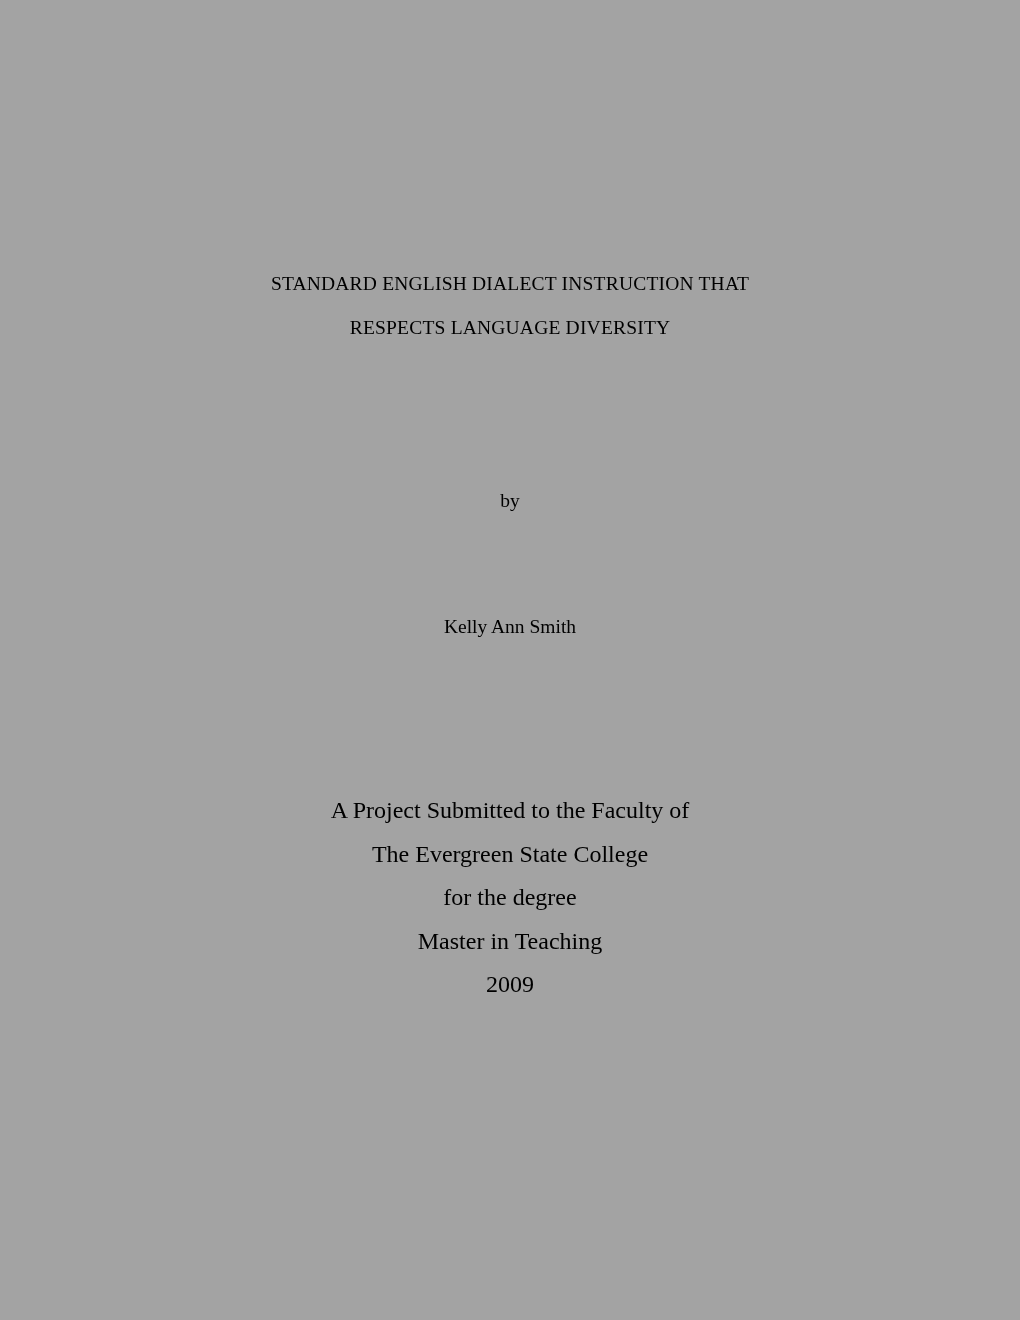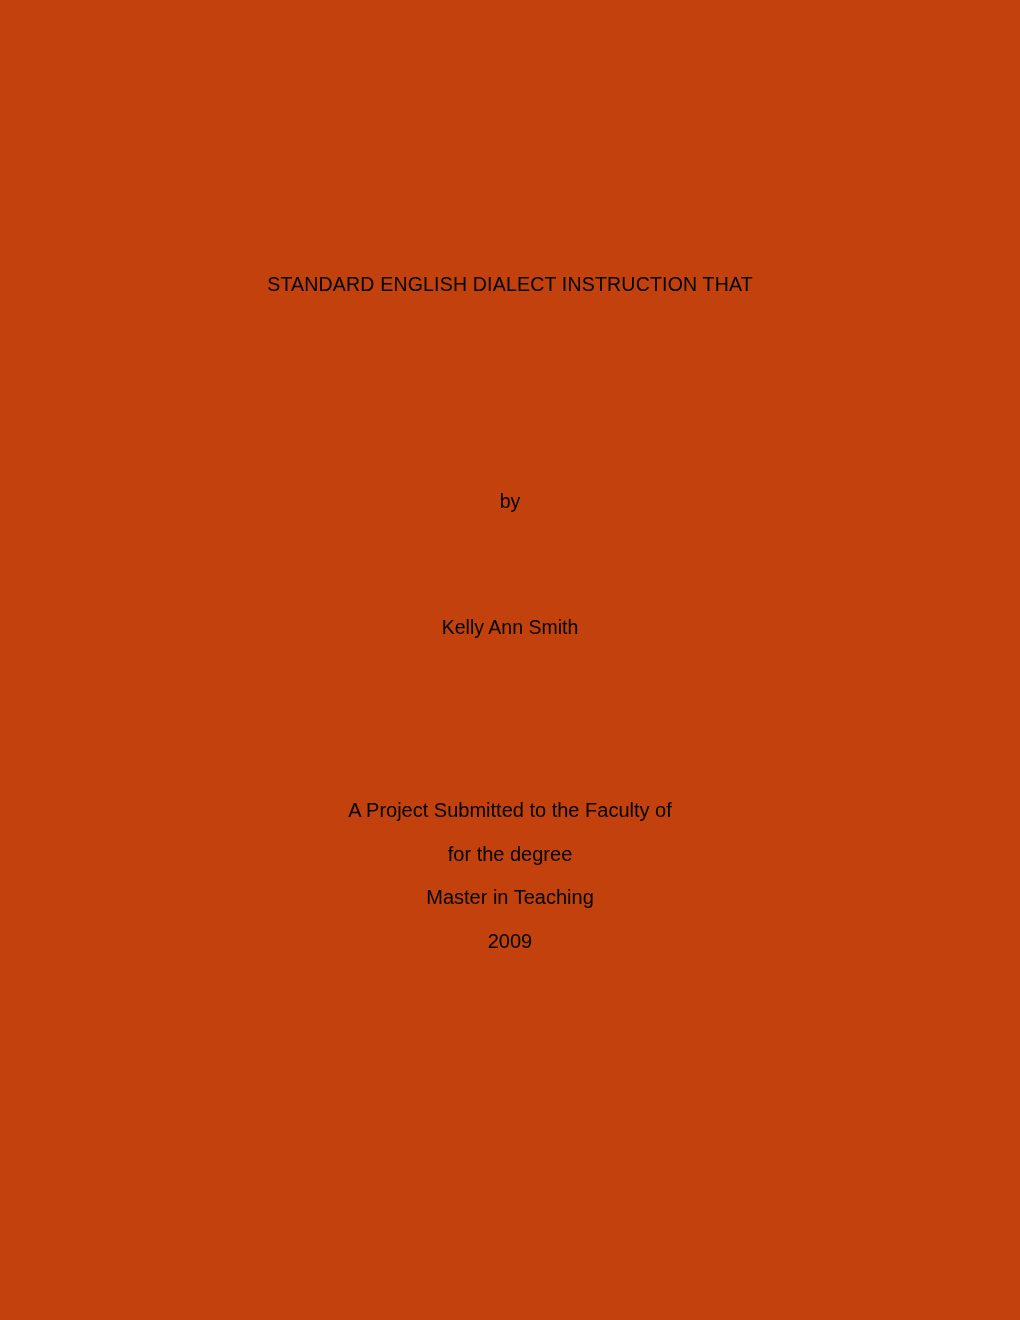--- a/index.html
+++ b/index.html
@@ -4,22 +4,22 @@
 <style>
   html, body {
     margin: 0;
     padding: 0;
     background: #ffffff;
   }
   .page {
     position: relative;
     width: 1020px;
     height: 1320px;
-    background: #c2410c;
-    font-family: Liberation Sans, sans-serif;
+    background: #a3a3a3;
+    font-family: Liberation Serif, serif;
     color: #000000;
     overflow: hidden;
   }
   .title-block {
     position: absolute;
     top: 262px;
     left: 0;
     width: 1020px;
     text-align: center;
   }
@@ -53,42 +53,44 @@
     margin-top: 40px;
   }
   .degree-block {
     position: absolute;
     top: 789px;
     left: 0;
     width: 1020px;
     text-align: center;
   }
   .degree-line {
-    font-size: 20px;
+    font-size: 24px;
     line-height: 43.5px;
     white-space: nowrap;
   }
 </style>
 </head>
 <body>
 
 <div class="page">
 
   <div class="title-block">
     <div class="title-line">STANDARD ENGLISH DIALECT INSTRUCTION THAT</div>
+    <div class="title-line">RESPECTS LANGUAGE DIVERSITY</div>
   </div>
 
   <div class="by-block">
     <div class="by-word">by</div>
   </div>
 
   <div class="author-block">
     <div class="author-name">Kelly Ann Smith</div>
   </div>
 
   <div class="degree-block">
     <div class="degree-line">A Project Submitted to the Faculty of</div>
+    <div class="degree-line">The Evergreen State College</div>
     <div class="degree-line">for the degree</div>
     <div class="degree-line">Master in Teaching</div>
     <div class="degree-line">2009</div>
   </div>
 
 </div>
 
 </body></html>

